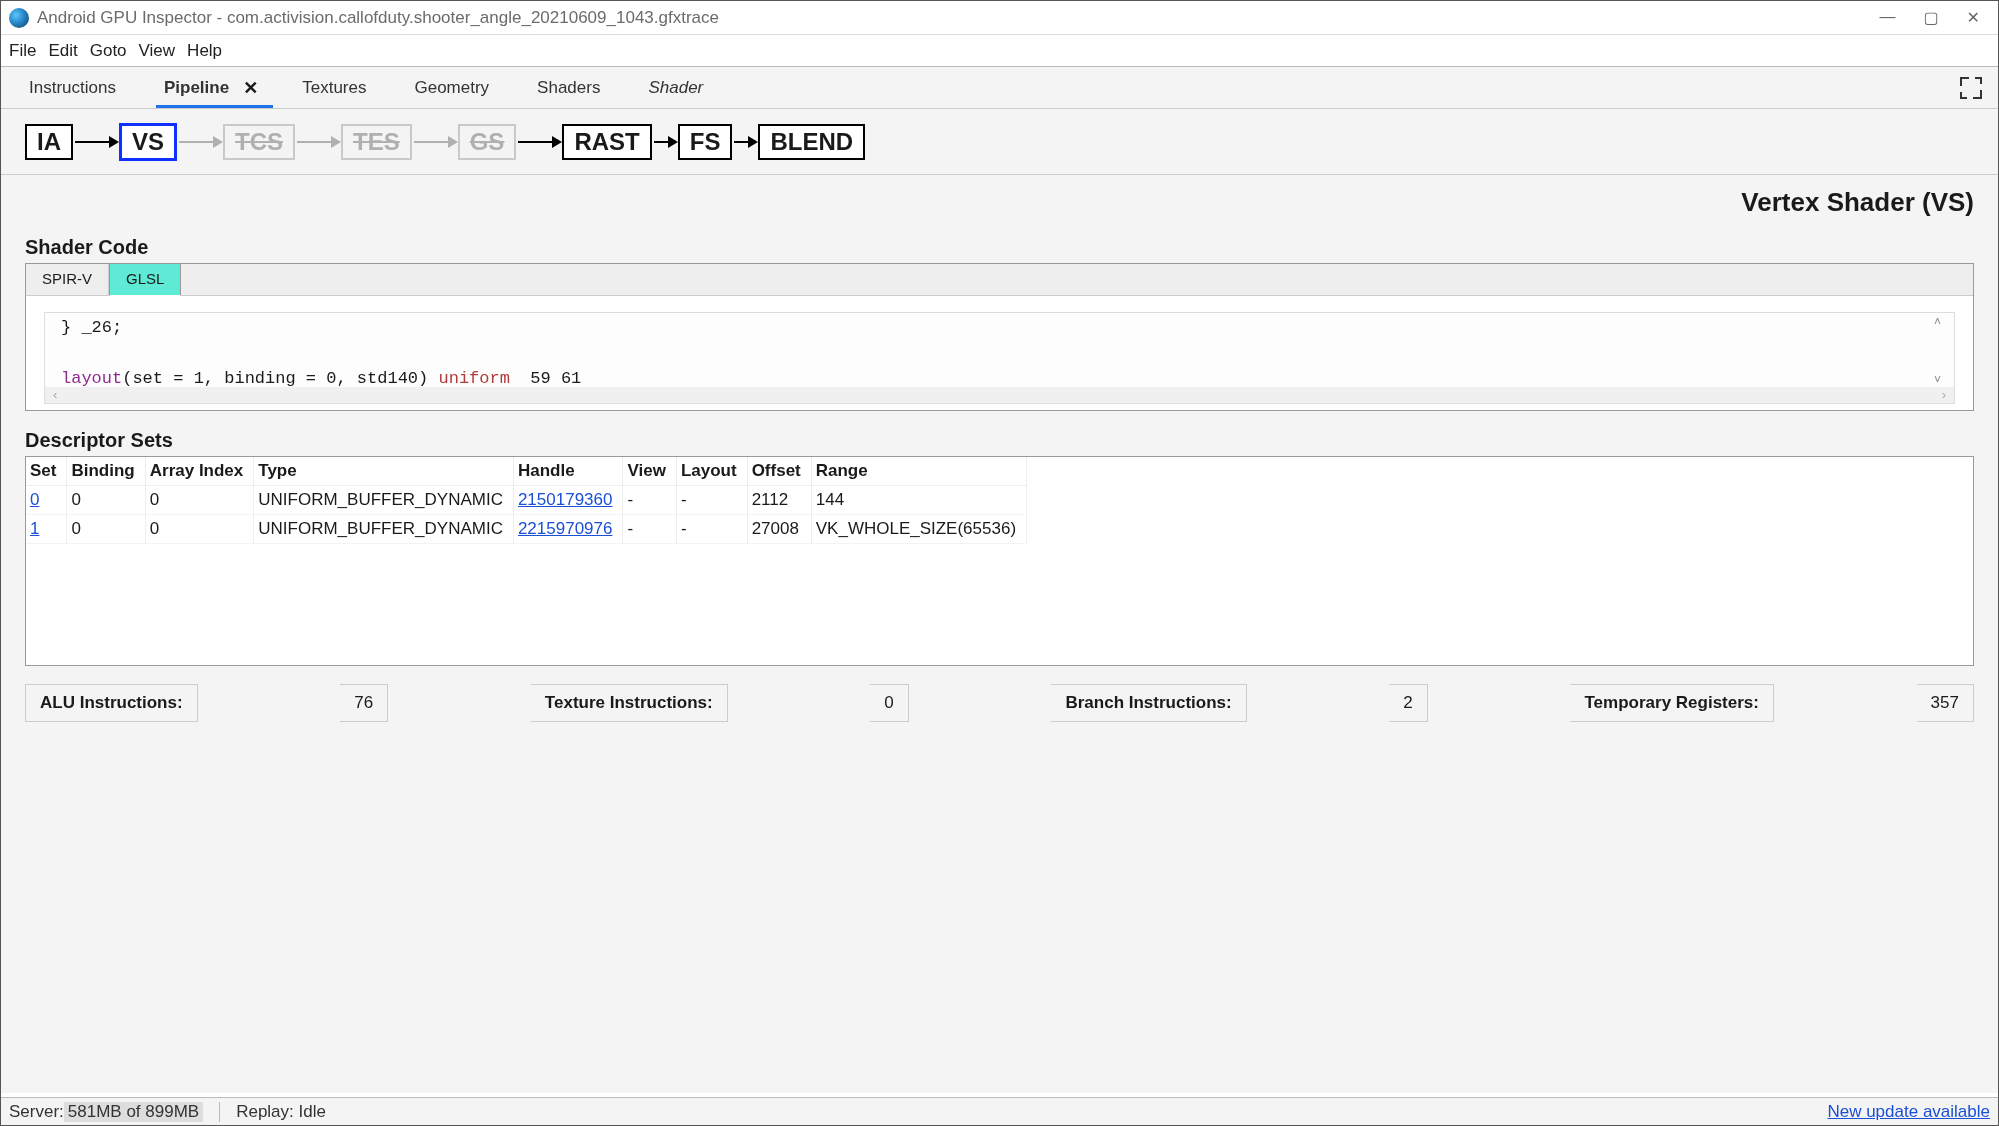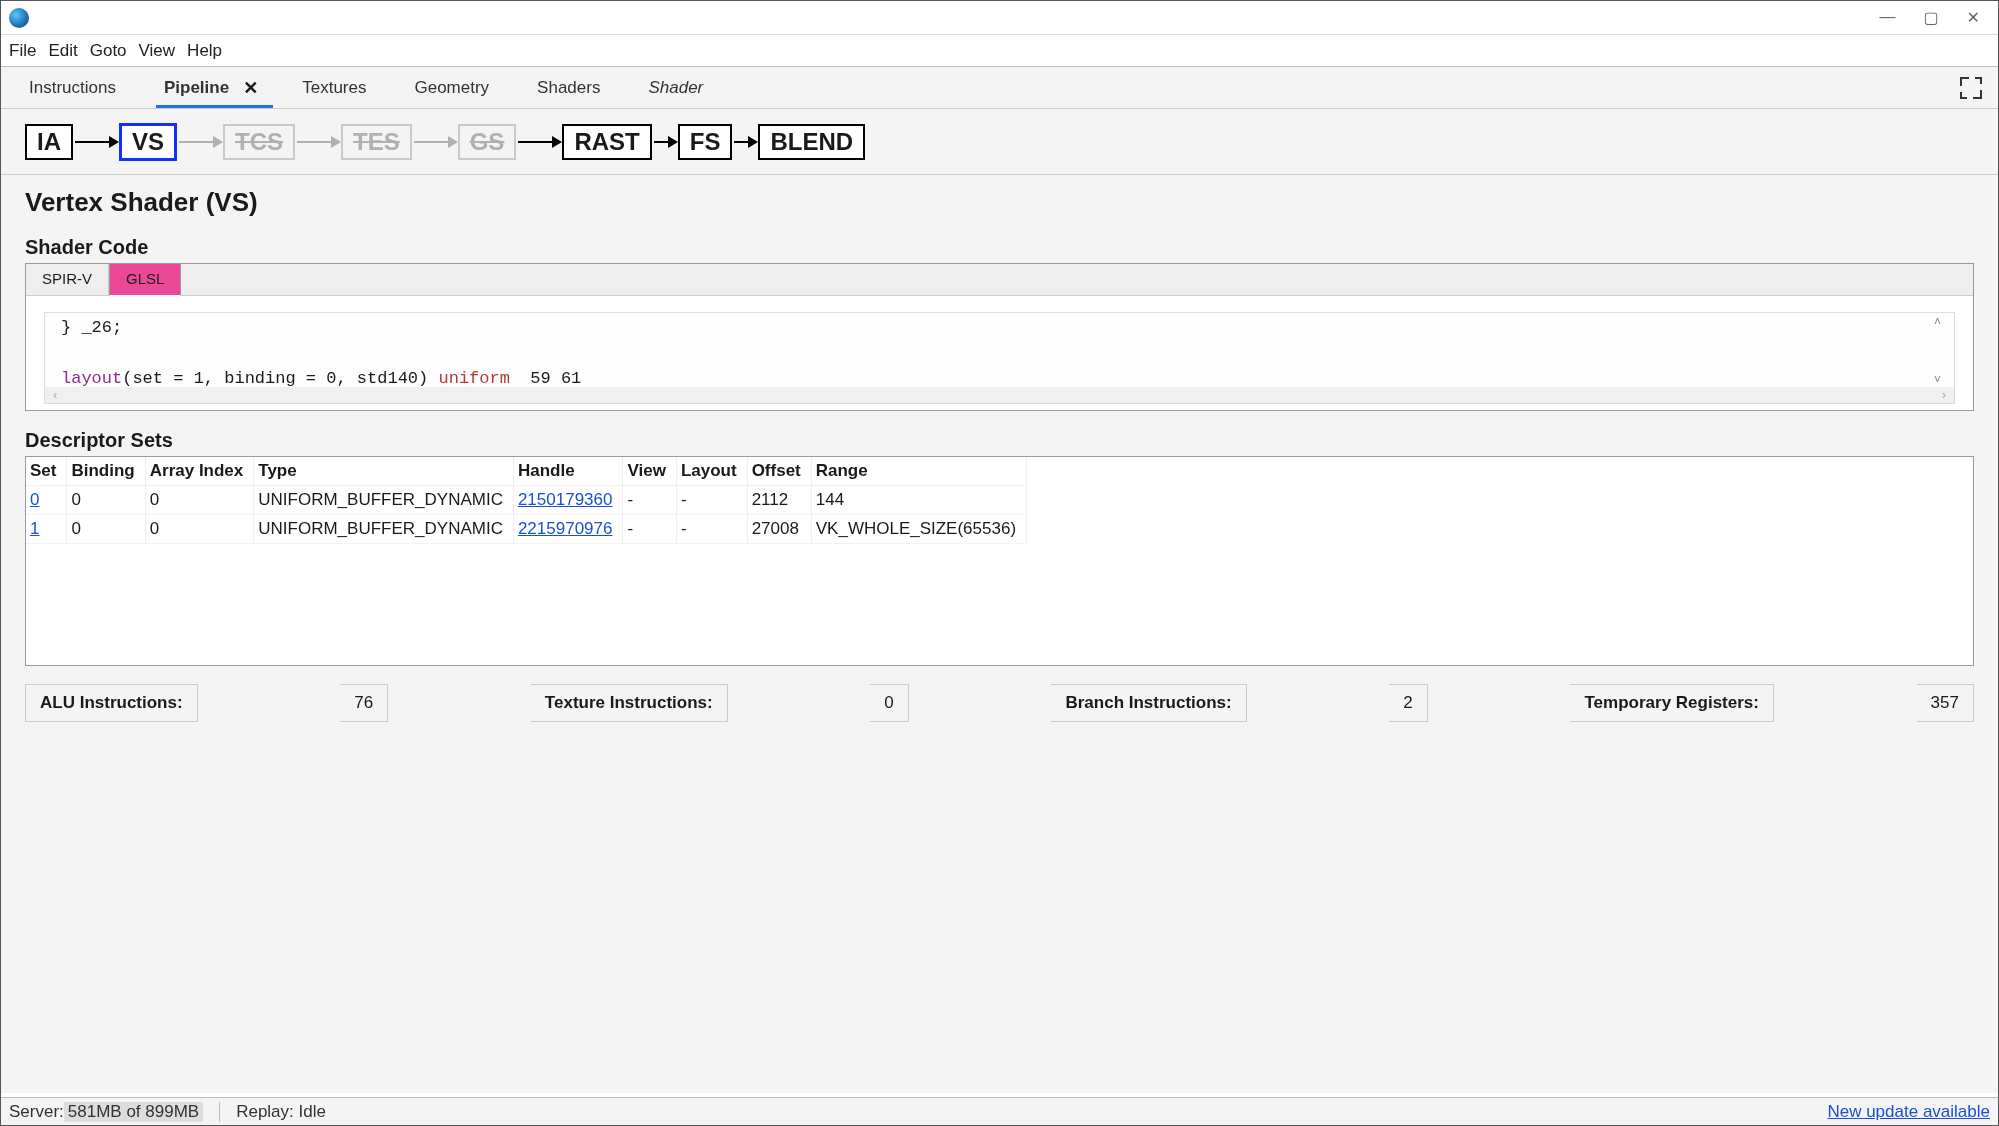--- a/index.html
+++ b/index.html
@@ -25,26 +25,26 @@
 .pipeline-row { height: 66px; display: flex; align-items: center; padding: 0 24px; background: #f4f4f4; border-bottom: 1px solid #ccc; gap: 0; }
 .stage { border: 2px solid #000; padding: 2px 10px; font-weight: 700; font-size: 24px; background: #fff; font-family: "Segoe UI", Arial; }
 .stage.selected { border: 3px solid #1030ff; }
 .stage.disabled { border: 2px solid #c9c9c9; color: #b0b0b0; text-decoration: line-through; background: #f4f4f4; font-weight: 700; }
 .arrow { width: 42px; height: 2px; background: #000; position: relative; margin: 0 2px; }
 .arrow.short { width: 22px; }
 .arrow::after { content: ""; position: absolute; right: -2px; top: -5px; border-left: 10px solid #000; border-top: 6px solid transparent; border-bottom: 6px solid transparent; }
 .arrow.faded { background: #b0b0b0; }
 .arrow.faded::after { border-left-color: #b0b0b0; }
 .content { padding: 12px 24px 0 24px; background: #f4f4f4; height: calc(100% - 34px - 32px - 42px - 66px - 32px); overflow: hidden; }
-h1.section-title { font-size: 26px; font-weight: 700; margin-bottom: 18px; }
+h1.section-title { font-size: 26px; font-weight: 700; margin-bottom: 18px; text-align: right; }
 h2.sub-title { font-size: 20px; font-weight: 700; margin-bottom: 4px; }
 .shader-code-box { border: 1px solid #9a9a9a; background: #fff; margin-bottom: 18px; }
 .code-tabs { display: flex; background: #eee; border-bottom: 1px solid #ccc; height: 32px; }
 .code-tab { padding: 6px 16px; font-size: 15px; border-right: 1px solid #ccc; }
-.code-tab.active { background: #ec4899; border: 1px solid #9a9a9a; border-bottom: 1px solid #fff; margin-bottom: -1px; margin-top: -1px; }
+.code-tab.active { background: #5eead4; border: 1px solid #9a9a9a; border-bottom: 1px solid #fff; margin-bottom: -1px; margin-top: -1px; }
 .code-body { padding: 16px 18px 6px 18px; }
 .code-note { font-weight: 700; font-size: 17px; margin-bottom: 4px; }
 .code-pre-wrap { border: 1px solid #ddd; background: #fdfdfd; position: relative; }
 .code-pre { font-family: Consolas, "Courier New", monospace; font-size: 17px; padding: 2px 16px 2px 16px; white-space: pre; line-height: 1.5; position: relative; }
 .kw-layout { color: #8e2b8e; }
 .kw-uniform { color: #b33a3a; }
 .code-scroll-area { height: 74px; overflow: hidden; }
 .v-scroll { position: absolute; right: 2px; top: 2px; bottom: 16px; width: 18px; display: flex; flex-direction: column; justify-content: space-between; color: #888; font-size: 12px; }
 .h-scroll { height: 16px; background: #f0f0f0; display: flex; justify-content: space-between; padding: 0 8px; color: #aaa; font-size: 13px; }
 .desc-table-wrap { border: 1px solid #9a9a9a; background: #fff; height: 210px; margin-bottom: 18px; overflow: hidden; }
@@ -61,20 +61,21 @@
 .statusbar { position: absolute; bottom: 0; left: 0; right: 0; height: 28px; background: #f4f4f4; border-top: 1px solid #bbb; display: flex; align-items: center; padding: 0 8px; font-size: 17px; color: #333; }
 .statusbar .mem { background: #ddd; padding: 0 4px; }
 .statusbar .divider { width: 1px; height: 20px; background: #bbb; margin: 0 16px; }
 .statusbar .update-link { margin-left: auto; color: #1a4fd6; text-decoration: underline; }
 </style>
 </head>
 <body>
 
 <div class="titlebar">
   <div class="app-icon"></div>
+  <div class="title-text">Android GPU Inspector - com.activision.callofduty.shooter_angle_20210609_1043.gfxtrace</div>
   <div class="win-controls">
     <span>—</span>
     <span>▢</span>
     <span>✕</span>
   </div>
 </div>
 
 <div class="menubar">
   <span>File</span>
   <span>Edit</span>

